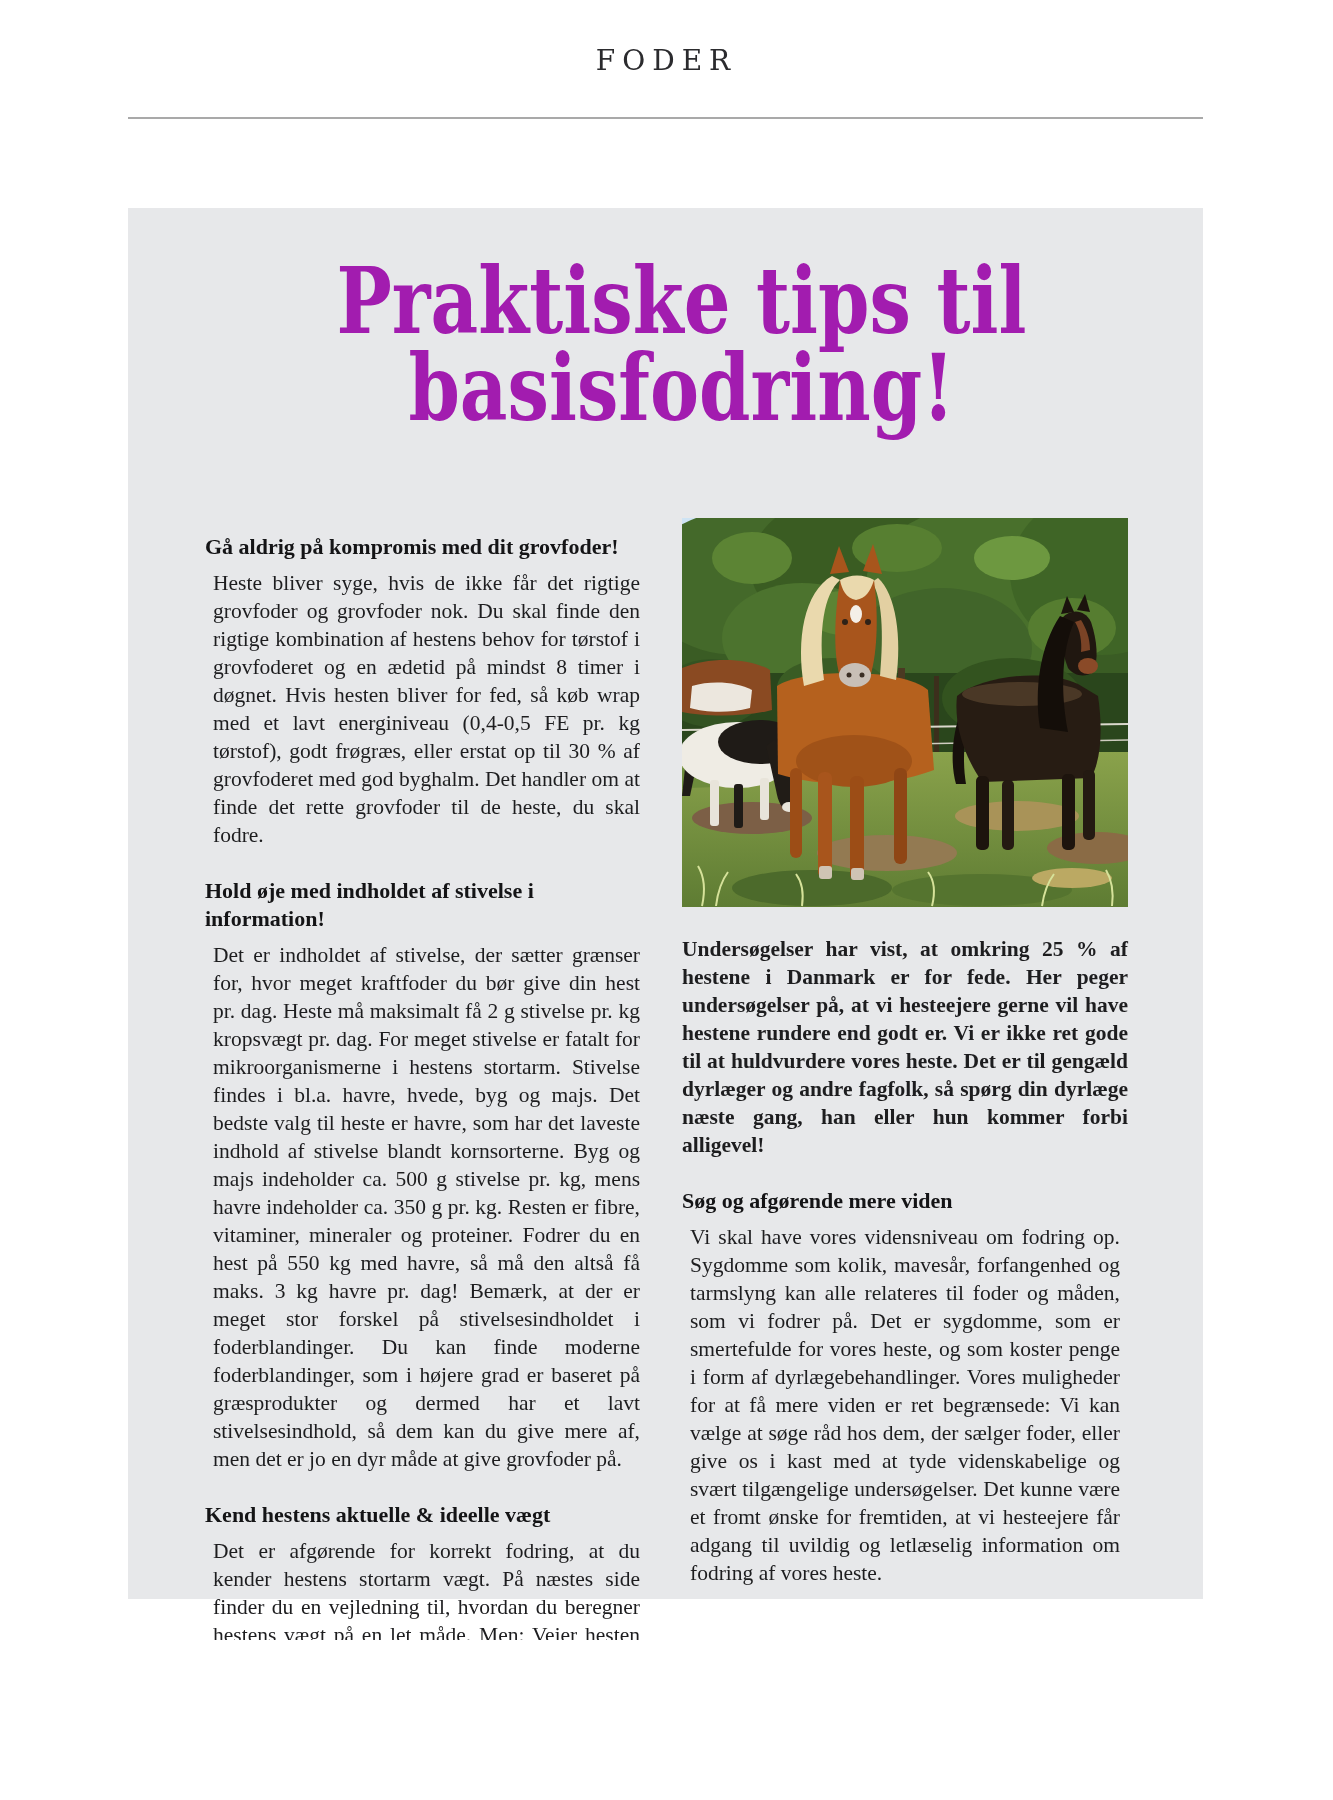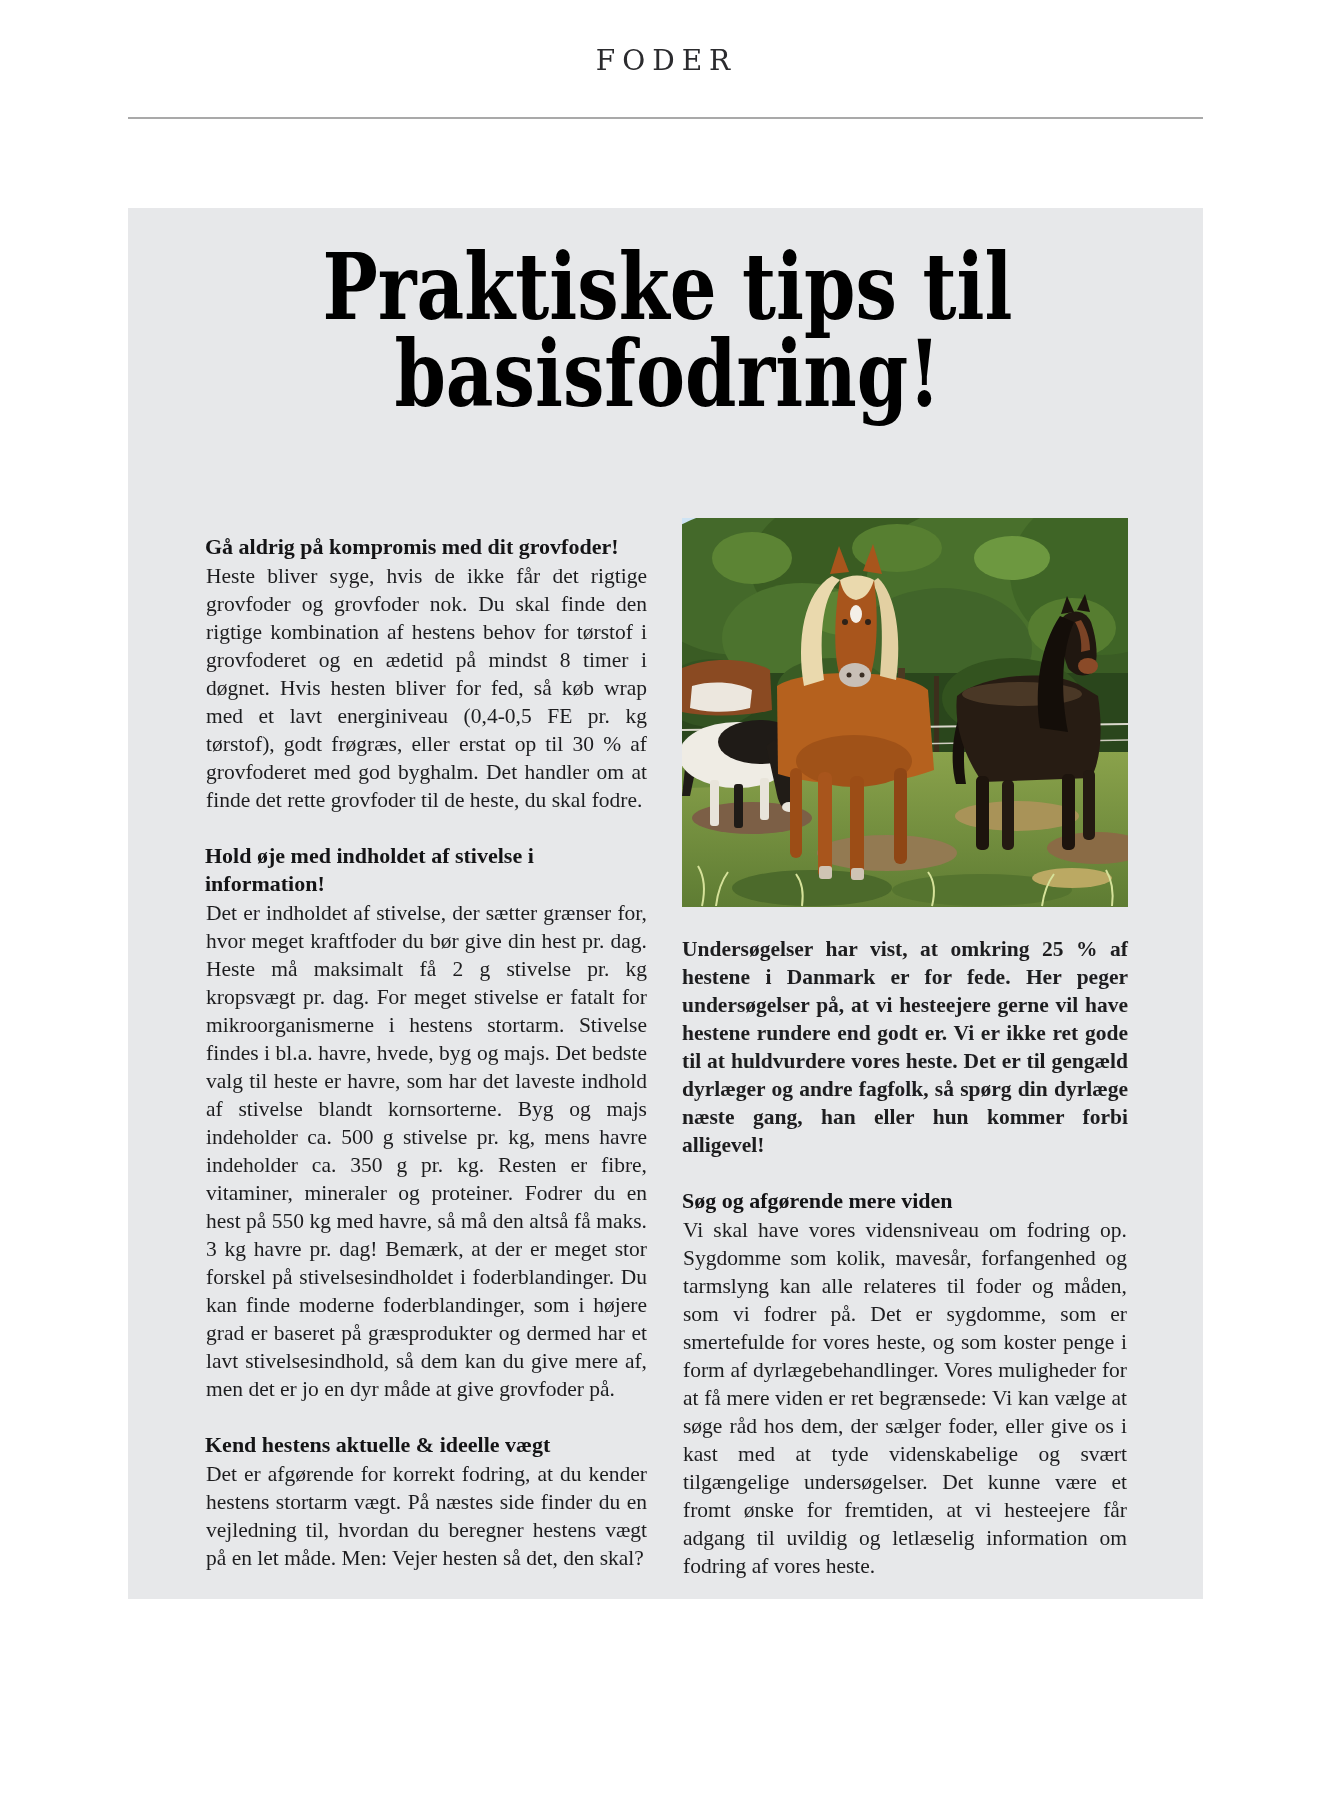--- a/index.html
+++ b/index.html
@@ -22,25 +22,25 @@
   }
   .rule{
     position:absolute;top:117px;left:128px;width:1075px;height:0;
     border-top:2px solid #a9a9a9;
   }
   .card{
     position:absolute;left:128px;top:208px;width:1075px;height:1391px;
     background:#e7e8ea;
   }
   .title{
-    position:absolute;top:34px;left:0;width:100%;margin:2px;
+    position:absolute;top:34px;left:0;width:100%;margin:16px;
     text-align:center;
     font-family:"DejaVu Serif", serif;
     font-weight:700;
-    color:#000000;
+    color:#a21caf;
   }
   .tline{
     display:block;
     font-size:92px;line-height:87px;
     transform:scaleX(0.80);
     transform-origin:50% 50%;
     white-space:nowrap;
   }
   .col{
     position:absolute;
@@ -50,21 +50,21 @@
   }
   .col-left{left:77px;top:313px;width:443px;}
   .col-right{left:554px;top:727px;width:446px;}
   .block h2{
     font-size:22px;line-height:28px;
     margin:28px 0 0 0;
     font-weight:700;color:#141416;
     text-align:left;
   }
   .block:first-child h2{margin-top:12px;}
-  .block p{margin:1px;}
+  .block p{margin:8px;}
   p.body{margin:0;font-weight:bold;}
   .photo{
     position:absolute;left:554px;top:310px;width:446px;height:389px;
     margin:0;overflow:hidden;background:#4a7028;
   }
   .photo svg{display:block;width:446px;height:389px;}
   .footer{
     position:absolute;top:1706px;left:0;width:100%;
     text-align:center;
     font-family:"DejaVu Serif", serif;

